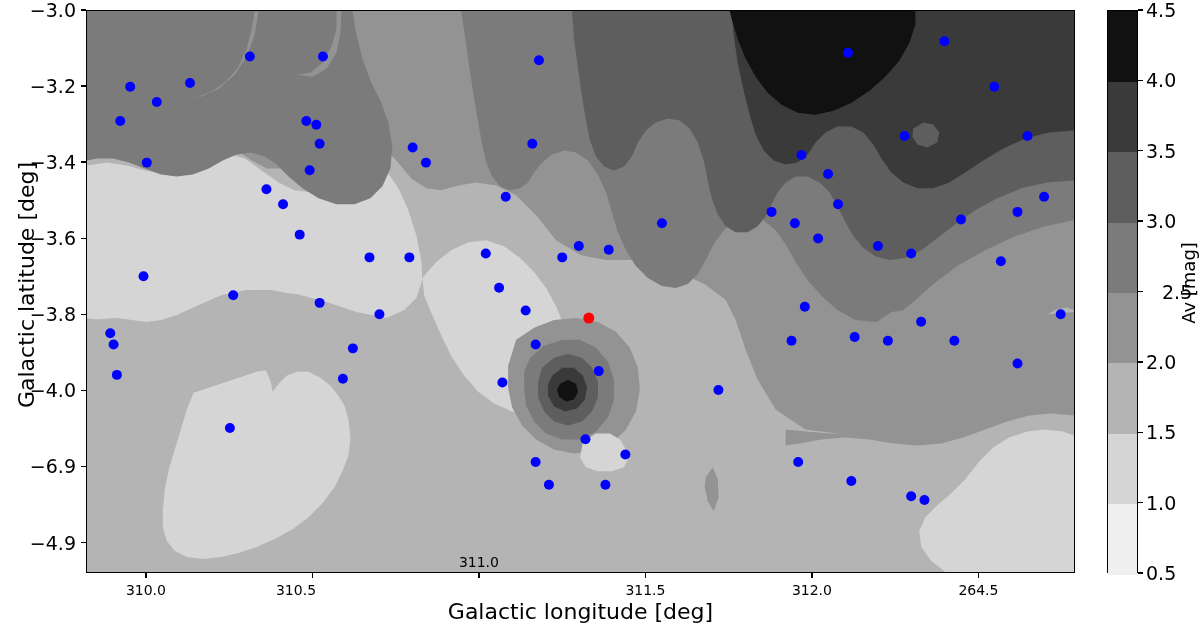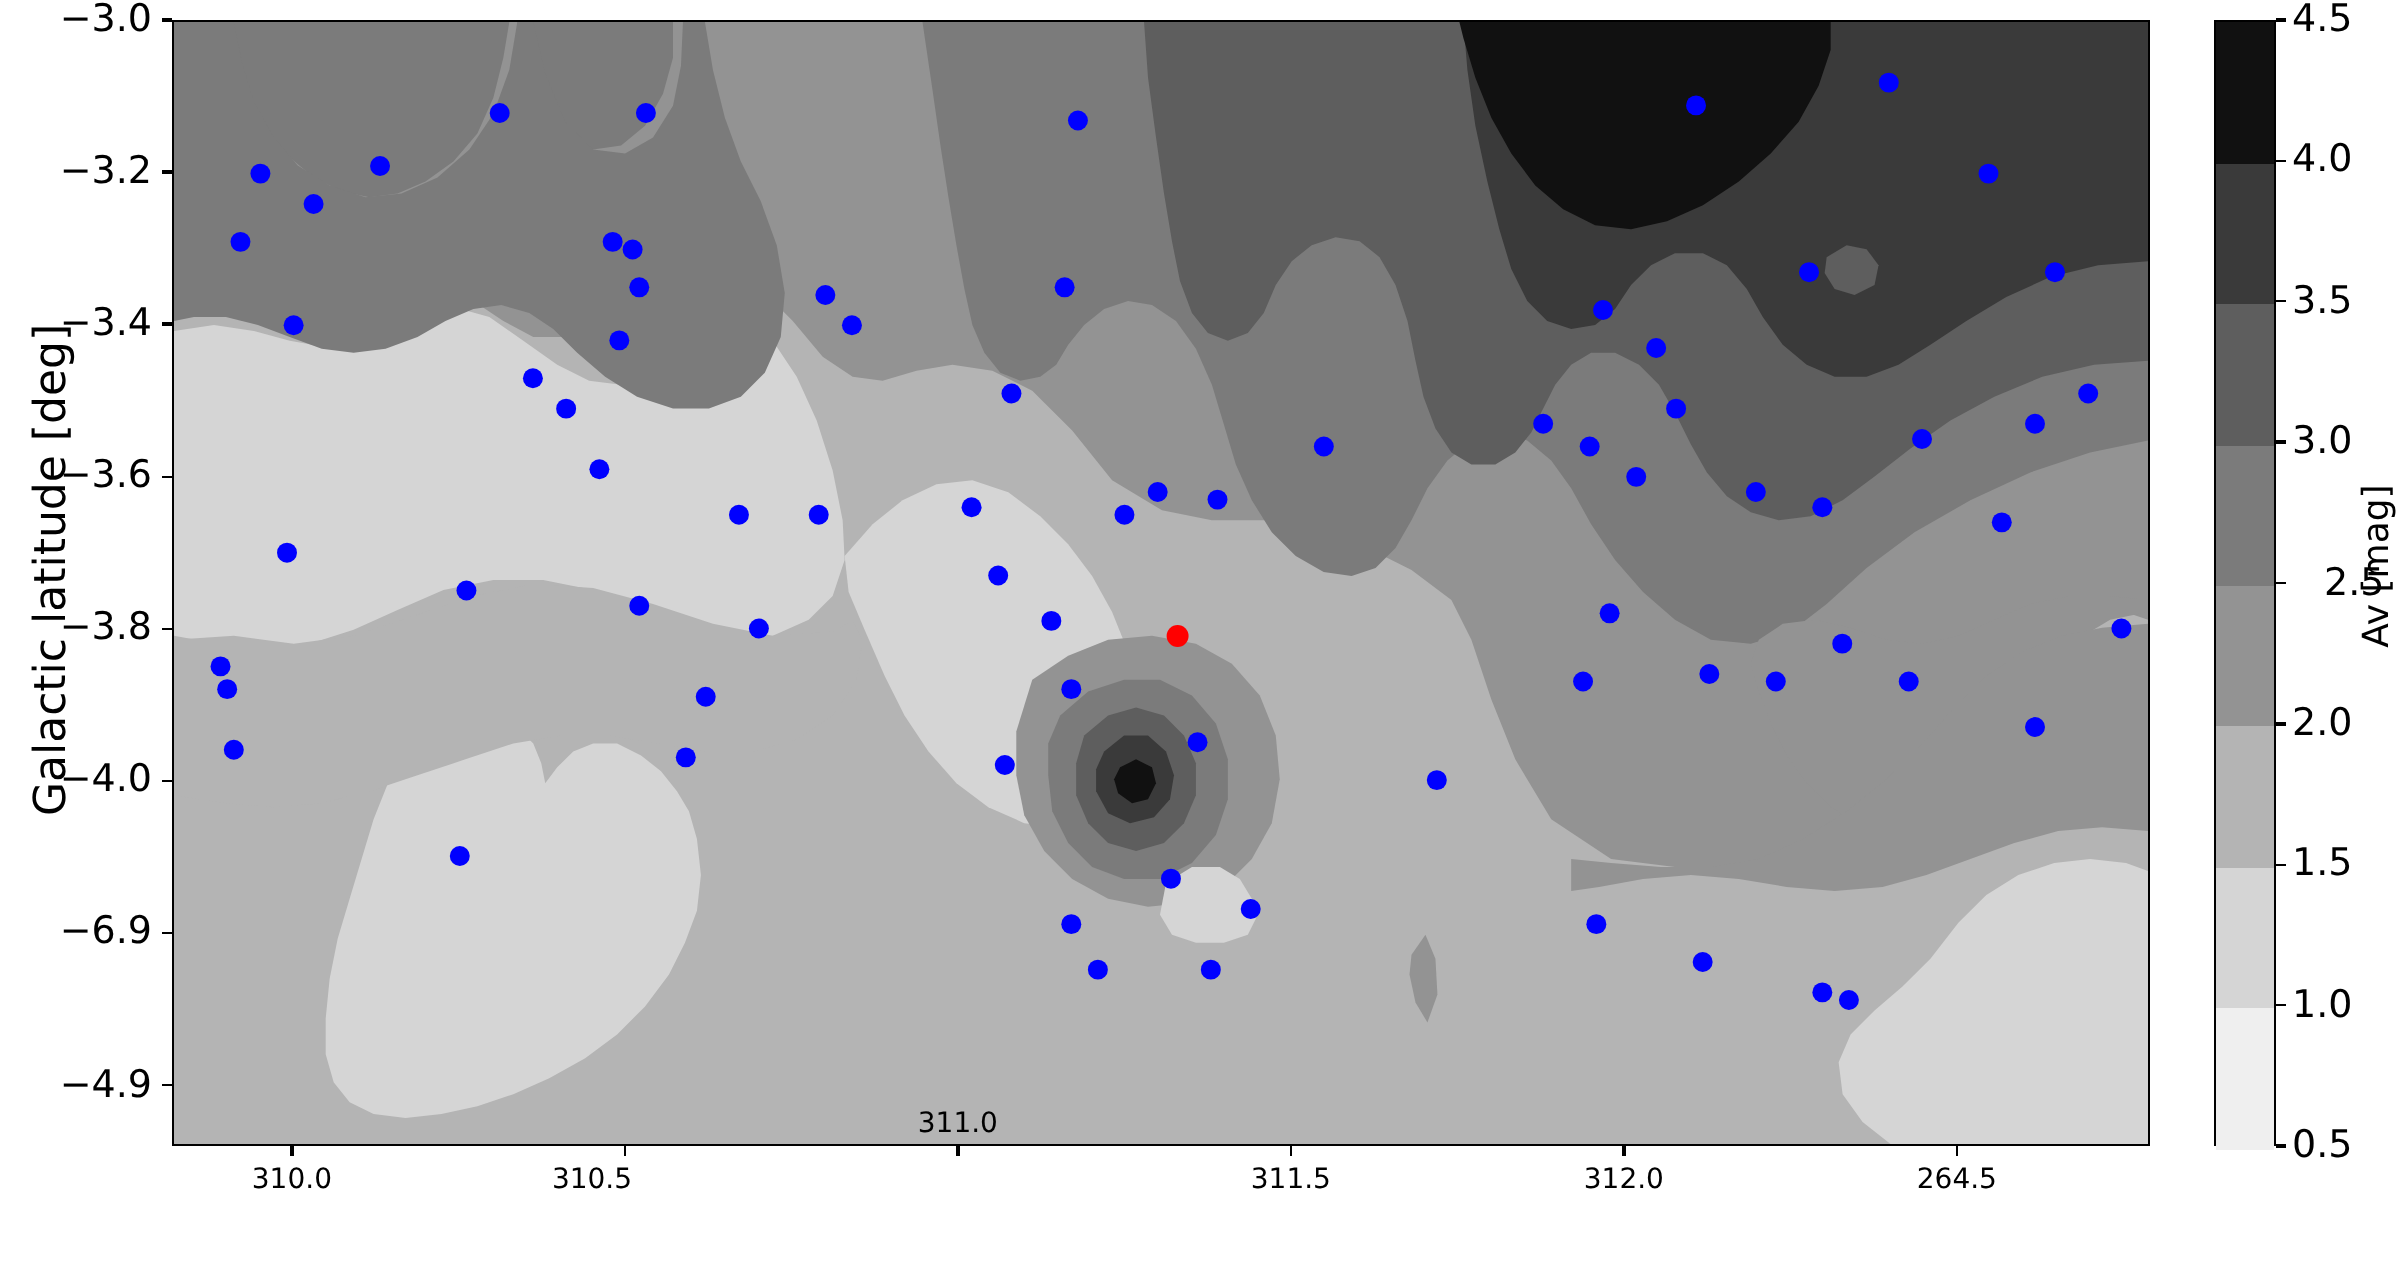--- a/index.html
+++ b/index.html
@@ -399,20 +399,21 @@
       <div class="tick-y" style="left: 81px; top: 313.624px;"></div>
       <div class="ticklabel-y" style="left: 8px; width: 68px; top: 314.324px;">−3.8</div>
       <div class="tick-y" style="left: 81px; top: 389.705px;"></div>
       <div class="ticklabel-y" style="left: 8px; width: 68px; top: 390.405px;">−4.0</div>
       <div class="tick-y" style="left: 81px; top: 465.786px;"></div>
       <div class="ticklabel-y" style="left: 8px; width: 68px; top: 466.486px;">−6.9</div>
       <div class="tick-y" style="left: 81px; top: 541.868px;"></div>
       <div class="ticklabel-y" style="left: 8px; width: 68px; top: 542.568px;">−4.9</div>
     </div>
 
+  <div id="xlabel">Galactic longitude [deg]</div>
   <div id="ylabel">Galactic latitude [deg]</div>
 
   <div id="colorbar-axes">
       <div class="cbar-band" style="top: 492.625px; height: 70.975px; background: rgb(239, 239, 239);"></div>
       <div class="cbar-band" style="top: 422.25px; height: 70.975px; background: rgb(213, 213, 213);"></div>
       <div class="cbar-band" style="top: 351.875px; height: 70.975px; background: rgb(180, 180, 180);"></div>
       <div class="cbar-band" style="top: 281.5px; height: 70.975px; background: rgb(147, 147, 147);"></div>
       <div class="cbar-band" style="top: 211.125px; height: 70.975px; background: rgb(123, 123, 123);"></div>
       <div class="cbar-band" style="top: 140.75px; height: 70.975px; background: rgb(94, 94, 94);"></div>
       <div class="cbar-band" style="top: 70.375px; height: 70.975px; background: rgb(58, 58, 58);"></div>

